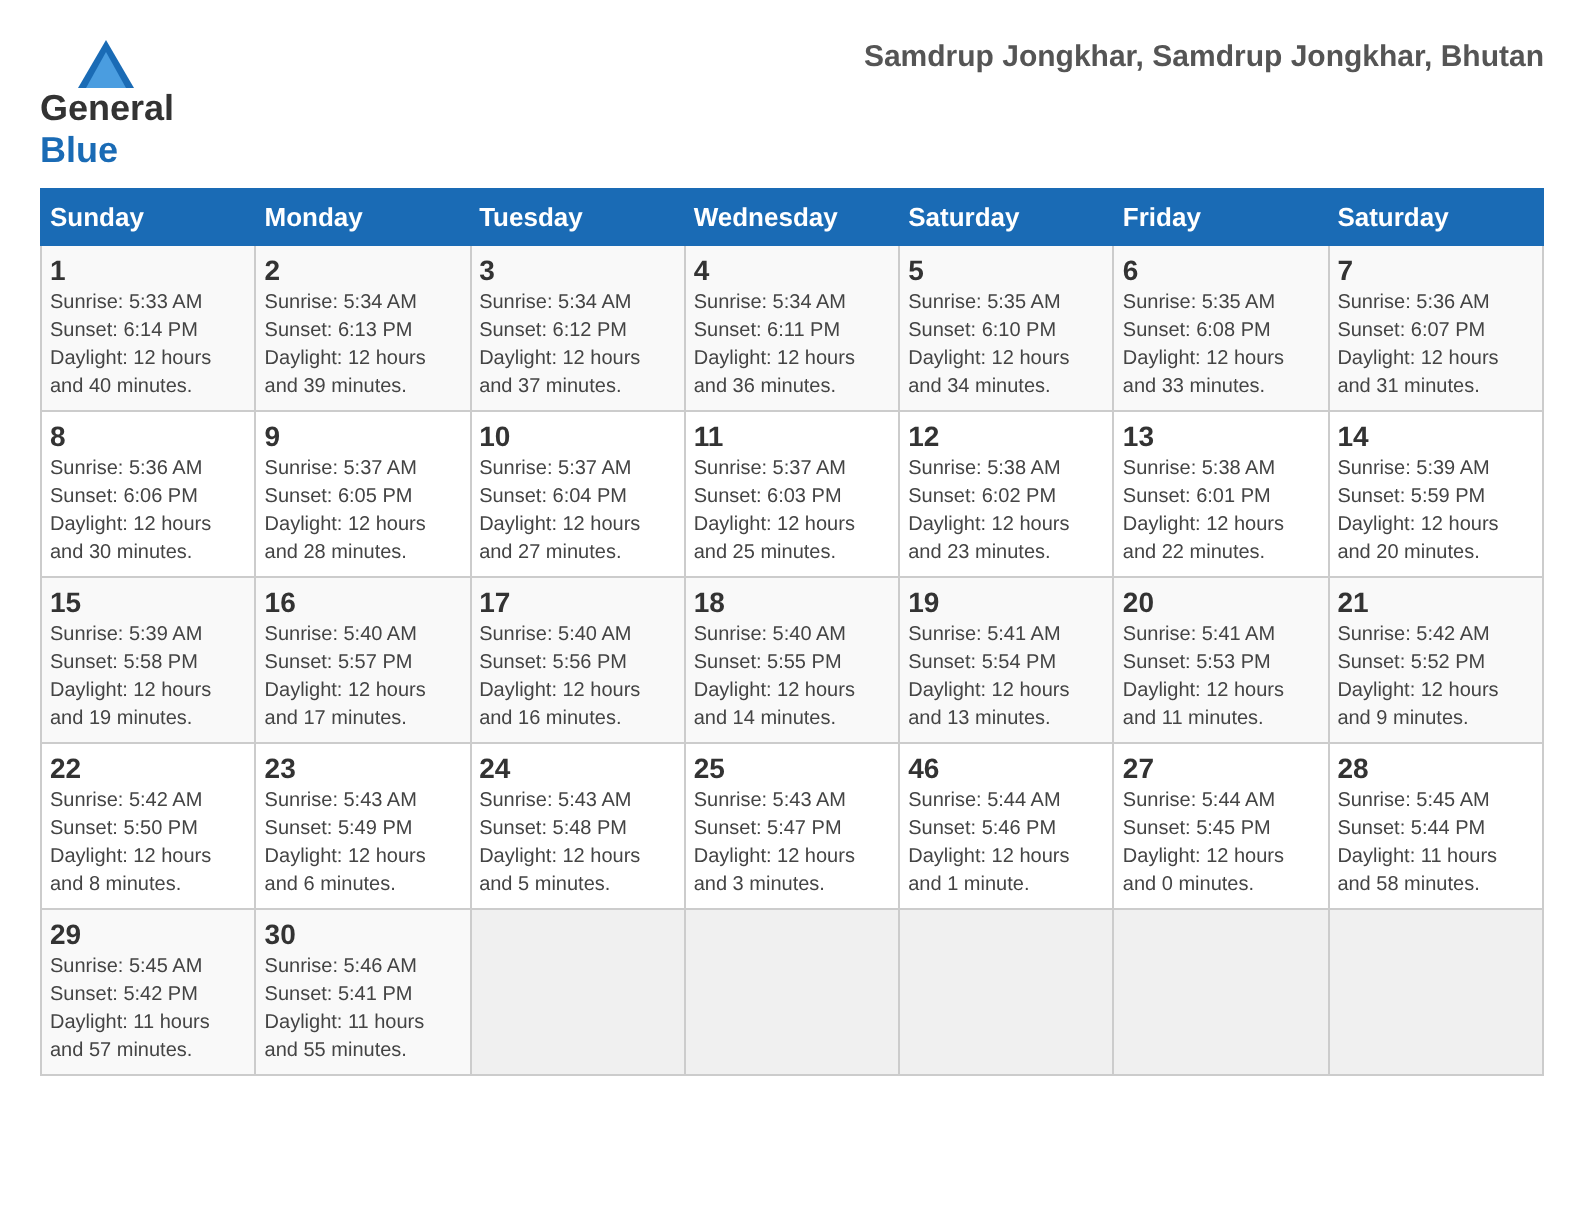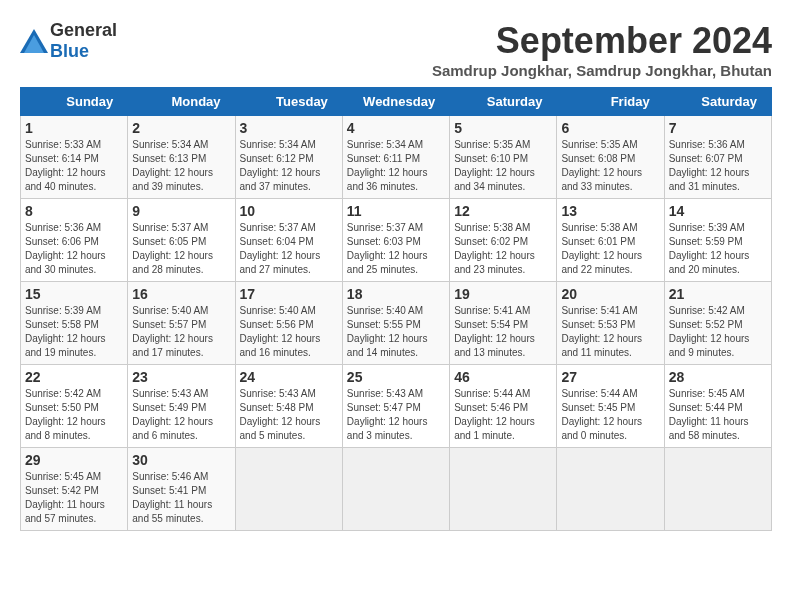--- a/index.html
+++ b/index.html
@@ -12,20 +12,21 @@
     }
     .header-area {
       display: flex;
       justify-content: space-between;
       align-items: flex-start;
       margin-bottom: 8px;
     }
     .logo {
       display: flex;
       align-items: center;
+      flex-direction: column;
     }
     .logo-text-general {
       font-size: 18px;
       font-weight: bold;
       color: #333;
     }
     .logo-text-blue {
       font-size: 18px;
       font-weight: bold;
       color: #1a6bb5;
@@ -51,22 +52,22 @@
       text-align: right;
     }
     table {
       width: 100%;
       border-collapse: collapse;
       font-size: 11px;
     }
     thead tr th {
       background-color: #1a6bb5;
       color: white;
-      padding: 6px 14px;
-      text-align: right;
+      padding: 6px 4px;
+      text-align: left;
       font-size: 13px;
       font-weight: bold;
       border: 1px solid #1a6bb5;
     }
     tbody tr td {
       border: 1px solid #ccc;
       vertical-align: top;
       padding: 4px 4px;
       width: 107px;
       min-height: 70px;
@@ -101,21 +102,20 @@
     <svg class="logo-icon" viewBox="0 0 28 24" xmlns="http://www.w3.org/2000/svg">
       <polygon points="14,0 28,24 0,24" fill="#1a6bb5"></polygon>
       <polygon points="14,6 24,24 4,24" fill="#4a9de0"></polygon>
     </svg>
     <div>
       <span class="logo-text-general">General</span><br>
       <span class="logo-text-blue">Blue</span>
     </div>
   </div>
   <div class="title-area">
-    <div class="month-title">September 2024</div>
     <div class="subtitle">Samdrup Jongkhar, Samdrup Jongkhar, Bhutan</div>
   </div>
 </div>
 
 <table>
   <thead>
     <tr>
       <th>Sunday</th>
       <th>Monday</th>
       <th>Tuesday</th>

